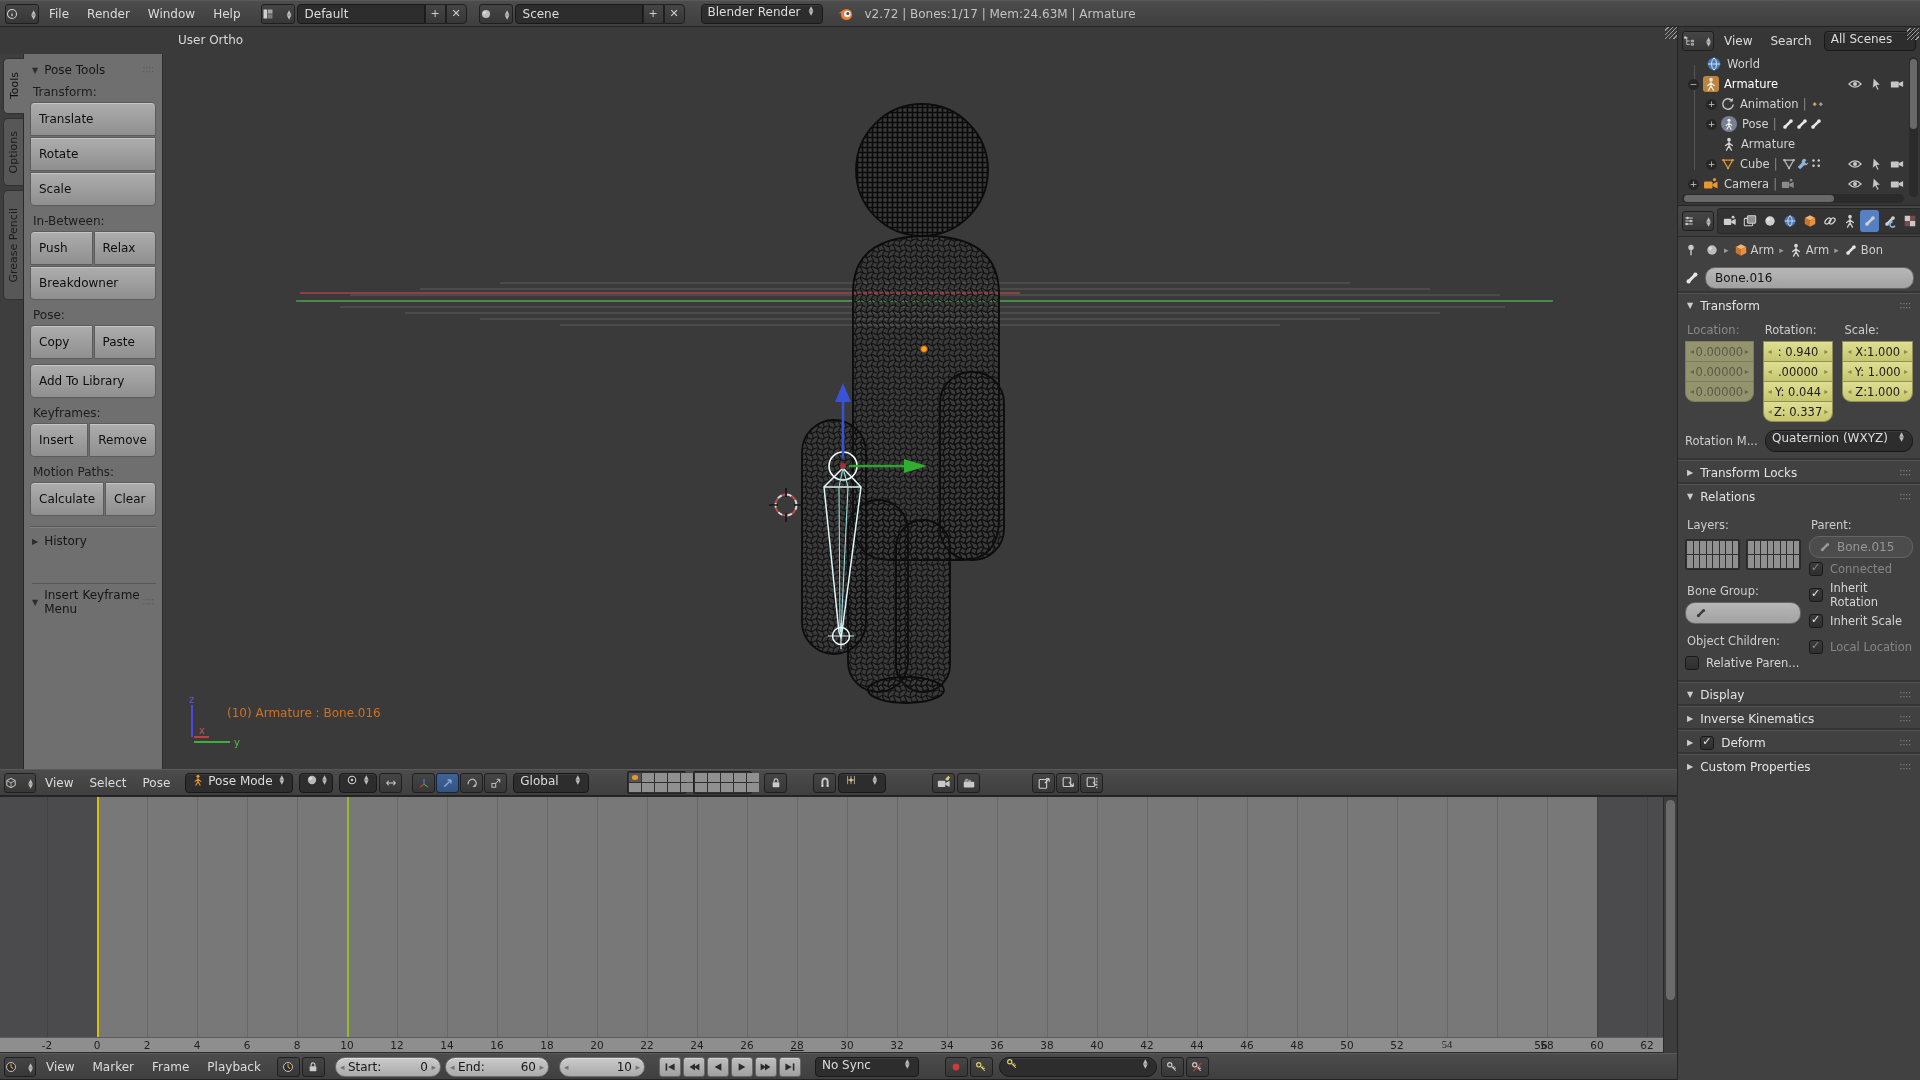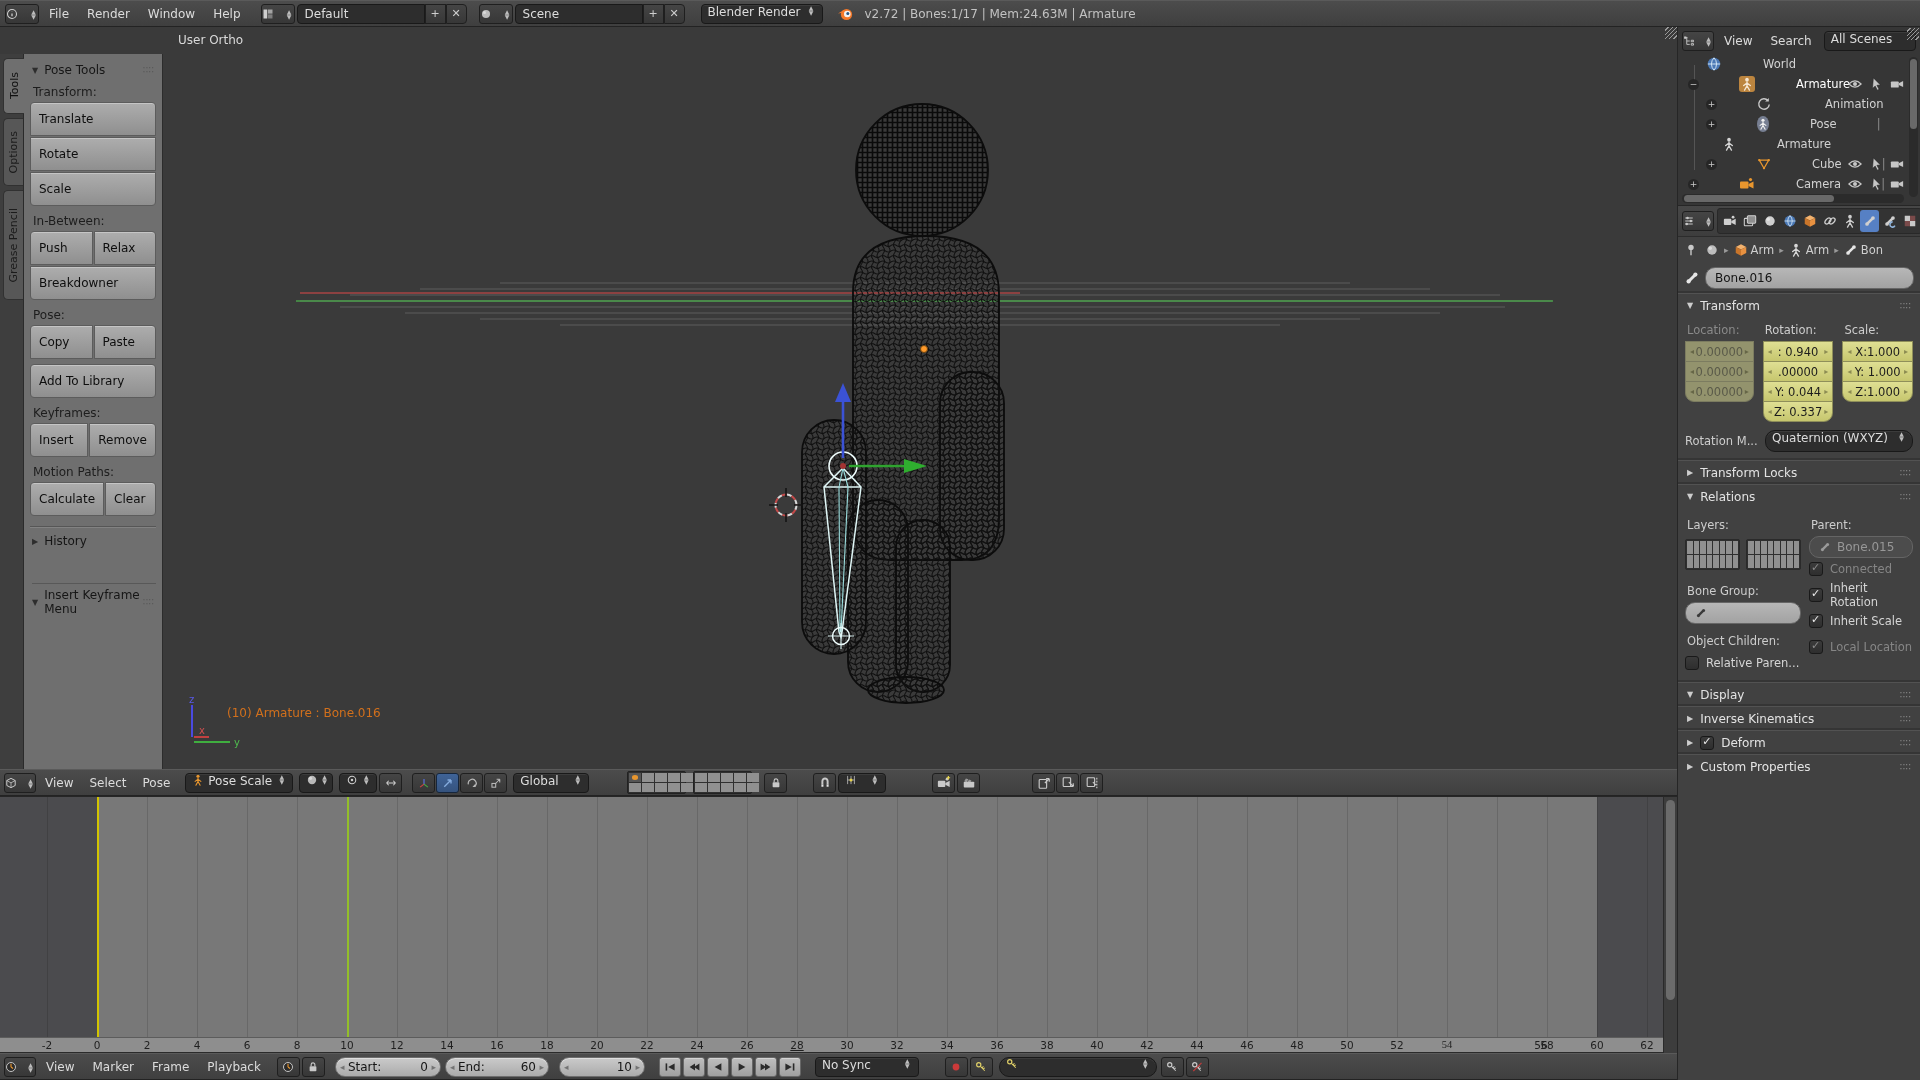--- a/index.html
+++ b/index.html
@@ -78,21 +78,21 @@
         box-shadow:inset 0 1px 0 rgba(255,255,255,.4);}
   .lfld::before{content:"◂";position:absolute;left:4px;color:rgba(0,0,0,.38);font-size:9px;}
   .lfld::after{content:"▸";position:absolute;right:4px;color:rgba(0,0,0,.38);font-size:9px;}
   .lfld .lab{margin-right:auto;} .lfld .v{margin-left:14px;}
   .pbgrp{display:flex;gap:2px;}
   .pb{width:22px;height:20px;display:flex;align-items:center;justify-content:center;}
   
   #outliner{position:absolute;left:1677px;top:27px;width:243px;height:178px;background:#363636;
             border-left:1px solid #262626;box-sizing:border-box;overflow:hidden;}
   #outliner-header{display:flex;align-items:center;height:27px;padding:0 4px;gap:2px;}
-  .orow{display:flex;align-items:center;height:20px;position:relative;font-size:11.5px;color:#d2d2d2;gap:36px;}
+  .orow{display:flex;align-items:center;height:20px;position:relative;font-size:11.5px;color:#d2d2d2;}
   .exp{width:11px;height:11px;border-radius:50%;background:#262626;color:#c9c9c9;font-size:9px;line-height:11px;
        text-align:center;margin-right:4px;flex:none;}
   .exp.plus::after{content:"+";} .exp.minus::after{content:"−";}
   .osep{color:#8a8a8a;margin:0 4px;}
   .rcols{position:absolute;right:16px;display:flex;gap:7px;align-items:center;color:#c6c6c6;}
   .hl-ic{background:#bc853f;border-radius:3px;display:flex;align-items:center;justify-content:center;width:16px;height:16px;}
   .pose-ic{background:#777f92;border-radius:50%;display:flex;align-items:center;justify-content:center;width:16px;height:16px;}
   #out-vscroll{position:absolute;right:2px;top:30px;width:9px;height:140px;background:#2b2b2b;border-radius:5px;}
   #out-vthumb{position:absolute;left:1px;right:1px;top:2px;height:70px;background:#696969;border-radius:4px;}
   #out-hscroll{position:absolute;left:4px;right:16px;bottom:2px;height:9px;background:#2b2b2b;border-radius:5px;}
@@ -542,21 +542,21 @@
           </svg>
           <span class="ud"></span>
       </div>
       <span class="mi">View</span>
       <span class="mi">Select</span>
       <span class="mi">Pose</span>
       <div class="dd" style="width:108px;margin-left:6px">
         <svg class="ic12" style="color:#e8962e">
             <use href="#sym-person"></use>
           </svg>
-        <span>Pose Scale</span>
+        <span>Pose Mode</span>
           <span class="ud"></span>
       </div>
       <div class="dd" style="width:34px;margin-left:4px">
         <svg class="ic12">
             <use href="#sym-sphere"></use>
           </svg>
           <span class="ud"></span>
       </div>
       <div class="dd" style="width:38px;margin-left:4px">
         <svg class="ic12" style="color:#cfcfcf">
@@ -885,21 +885,21 @@
         <svg class="ic14">
             <use href="#sym-camr"></use>
           </svg>
       </span>
     </div>
     <div class="orow" style="padding-left:28px">
       <span class="exp plus"></span>
       <svg class="ic14" style="color:#c9c9c9">
           <use href="#sym-anim"></use>
         </svg>
-      <span style="margin-left:18px">Animation</span>
+      <span style="margin-left:5px">Animation</span>
       <span class="osep">|</span>
       <svg class="ic14">
           <use href="#sym-keydots"></use>
         </svg>
     </div>
     <div class="orow" style="padding-left:28px">
       <span class="exp plus"></span>
       <span class="pose-ic">
           <svg class="ic12" style="color:#f0f0f0">
             <use href="#sym-person"></use>

